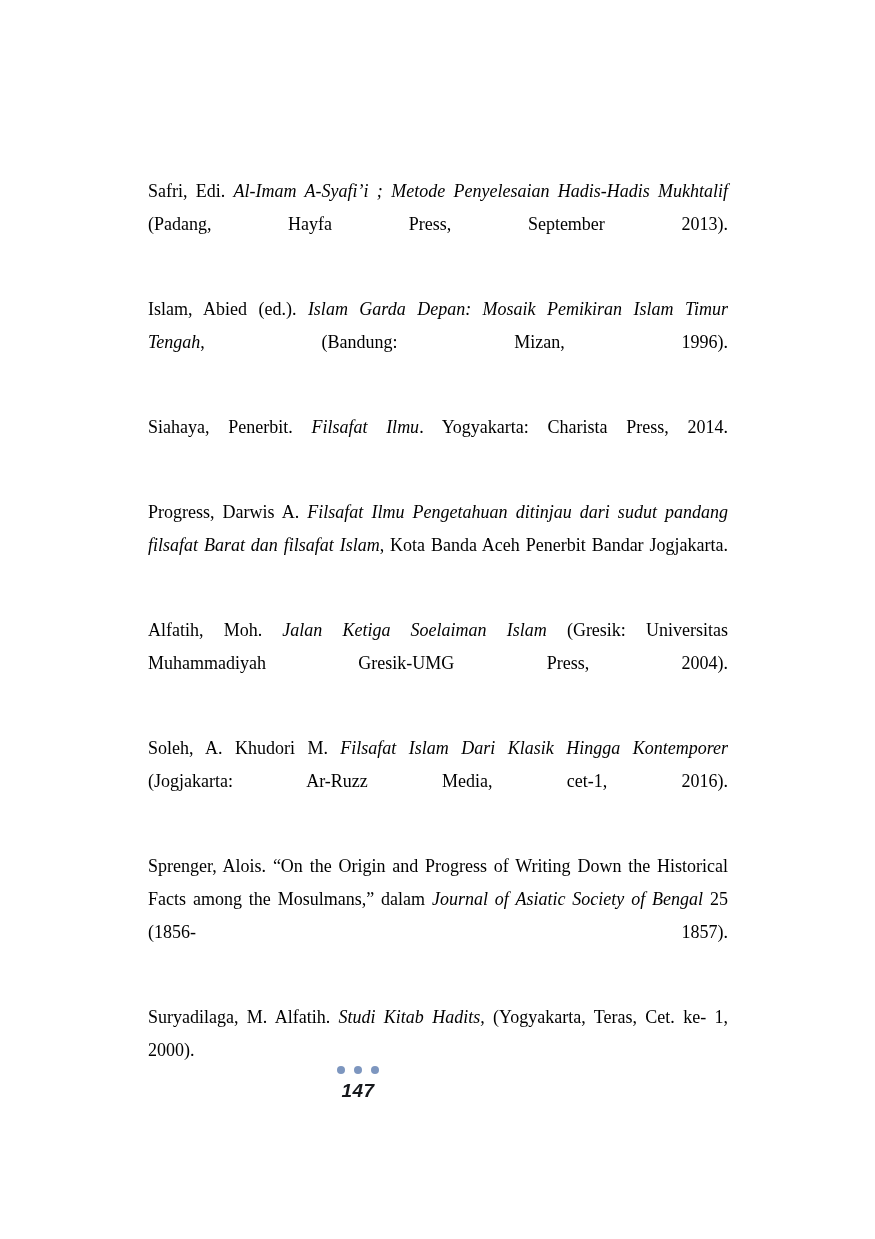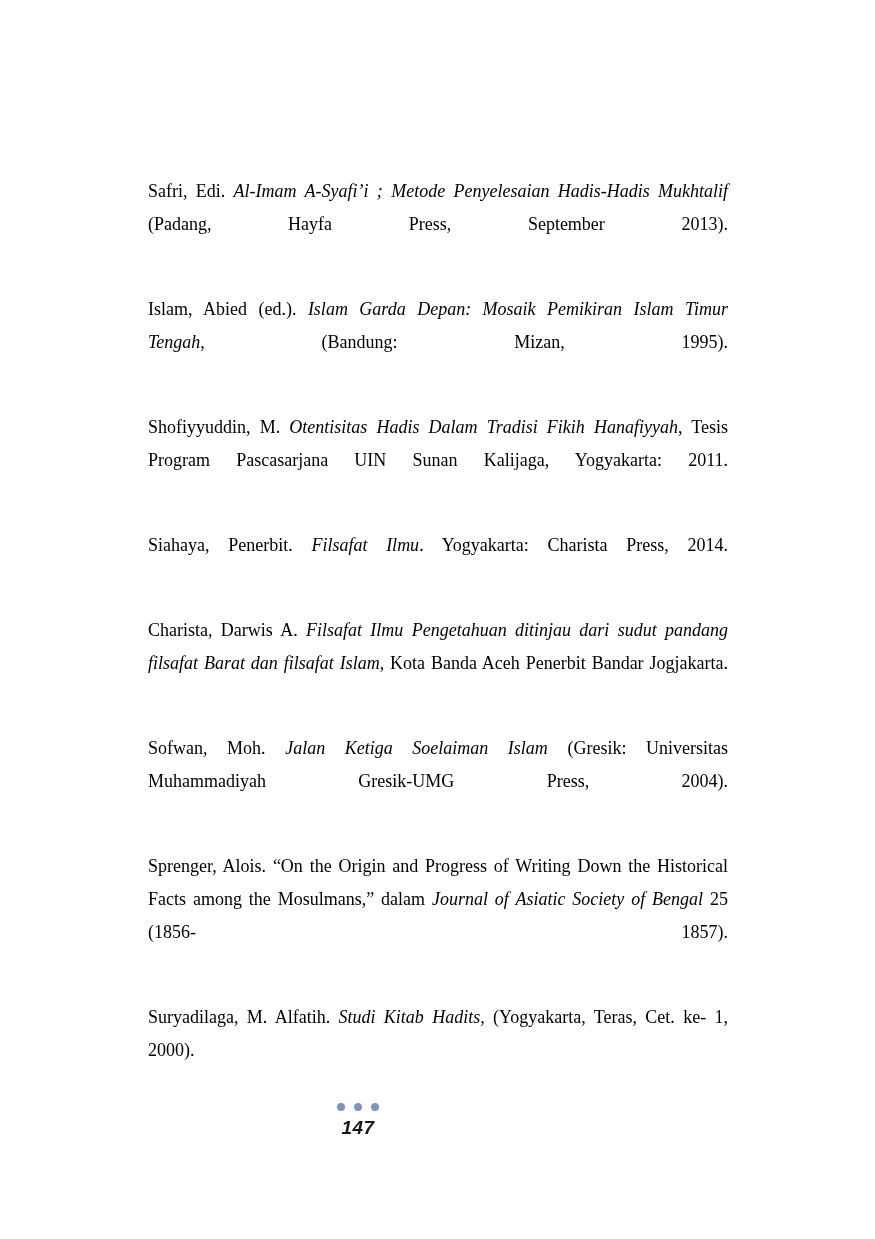--- a/index.html
+++ b/index.html
@@ -48,21 +48,21 @@
   }
   
   .entry::after {
     content: "";
     display: inline-block;
     width: 100%;
   }
   #page-footer {
     position: absolute;
     left: 0;
-    top: 1101px;
+    top: 1064px;
     width: 716px;
     text-align: center;
   }
   #footer-dots {
     display: flex;
     justify-content: center;
     align-items: center;
     gap: 9px;
     height: 12px;
   }
@@ -84,25 +84,25 @@
     line-height: 22px;
   }
 </style>
 </head>
 <body>
 
 <div id="page" style="background: rgb(255, 255, 255);">
 
   <div id="bibliography">
       <p class="entry"><span>Safri, Edi.  </span><span class="ital">Al-Imam A-Syafi’i ; Metode Penyelesaian Hadis-Hadis Mukhtalif</span><span> (Padang, Hayfa Press, September 2013).</span></p>
-      <p class="entry"><span>Islam, Abied (ed.). </span><span class="ital">Islam Garda Depan: Mosaik Pemikiran Islam Timur Tengah</span><span>, (Bandung: Mizan, 1995).</span></p>
-      <p class="entry"><span>Shofiyyuddin, M. </span><span class="ital">Otentisitas Hadis Dalam Tradisi Fikih Hanafiyyah</span><span>, Tesis Program Pascasarjana UIN Sunan Kalijaga, Yogyakarta: 2011.</span></p>
+      <p class="entry"><span>Islam, Abied (ed.). </span><span class="ital">Islam Garda Depan: Mosaik Pemikiran Islam Timur Tengah</span><span>, (Bandung: Mizan, 1996).</span></p>
       <p class="entry"><span>Siahaya, Penerbit. </span><span class="ital">Filsafat Ilmu</span><span>. Yogyakarta: Charista Press, 2014.</span></p>
-      <p class="entry"><span>Charista, Darwis A. </span><span class="ital">Filsafat Ilmu Pengetahuan ditinjau dari sudut pandang filsafat Barat dan filsafat Islam</span><span>, Kota Banda Aceh Penerbit Bandar Jogjakarta.</span></p>
-      <p class="entry"><span>Sofwan, Moh. </span><span class="ital">Jalan Ketiga Soelaiman Islam</span><span> (Gresik: Universitas Muhammadiyah Gresik-UMG Press, 2004).</span></p>
+      <p class="entry"><span>Progress, Darwis A. </span><span class="ital">Filsafat Ilmu Pengetahuan ditinjau dari sudut pandang filsafat Barat dan filsafat Islam</span><span>, Kota Banda Aceh Penerbit Bandar Jogjakarta.</span></p>
+      <p class="entry"><span>Alfatih, Moh. </span><span class="ital">Jalan Ketiga Soelaiman Islam</span><span> (Gresik: Universitas Muhammadiyah Gresik-UMG Press, 2004).</span></p>
+      <p class="entry"><span>Soleh, A. Khudori M. </span><span class="ital">Filsafat Islam Dari Klasik Hingga Kontemporer</span><span> (Jogjakarta: Ar-Ruzz Media, cet-1, 2016).</span></p>
       <p class="entry"><span>Sprenger, Alois. “On the Origin and Progress of Writing Down the Historical Facts among the Mosulmans,” dalam </span><span class="ital">Journal of Asiatic Society of Bengal</span><span> 25 (1856- 1857).</span></p>
       <p class="entry"><span>Suryadilaga, M. Alfatih. </span><span class="ital">Studi Kitab Hadits,</span><span> (Yogyakarta, Teras, Cet. ke- 1, 2000).</span></p>
     </div>
 
   <div id="page-footer">
     <div id="footer-dots">
       <span class="dot" style="background: rgb(125, 150, 191);"></span>
       <span class="dot" style="background: rgb(125, 150, 191);"></span>
       <span class="dot" style="background: rgb(125, 150, 191);"></span>
     </div>

